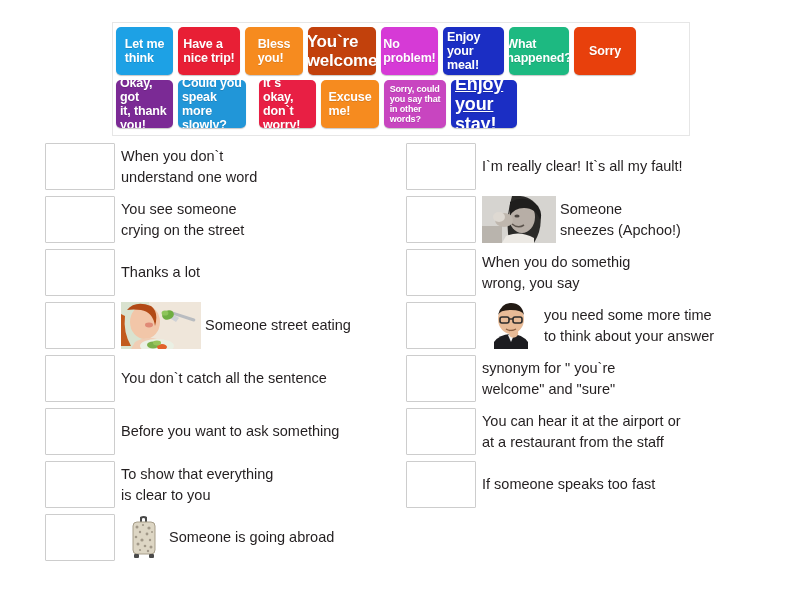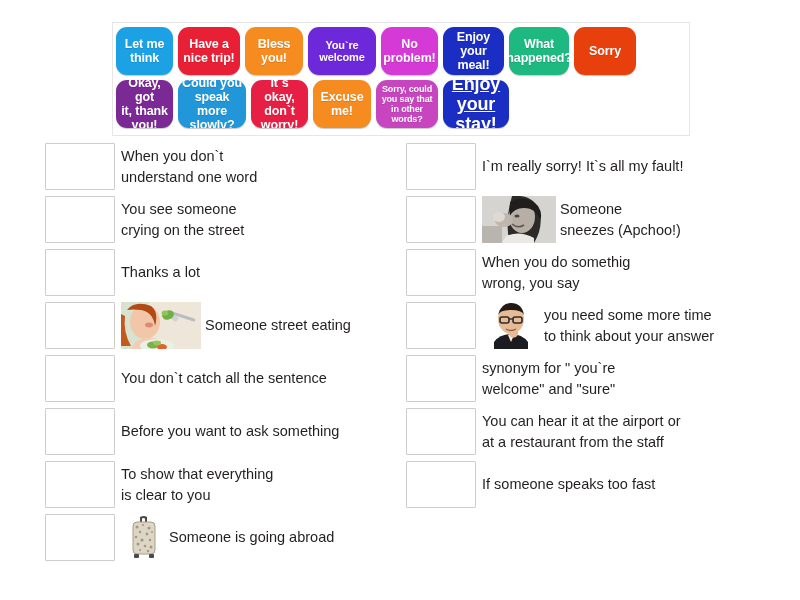--- a/index.html
+++ b/index.html
@@ -31,26 +31,25 @@
     padding: 4px 3px;
   }
   .tile-row {
     display: flex;
     gap: 5px;
     margin-bottom: 5px;
     height: 48px;
   }
   .tile {
     position: relative;
-    border-radius: 11px;
+    border-radius: 5px;
     color: #ffffff;
     display: flex;
     align-items: center;
     justify-content: center;
-    text-align: center;
     font-weight: bold;
     line-height: 1.12;
     letter-spacing: -0.15px;
     box-shadow: 0 1px 1px rgba(0,0,0,0.22);
     box-sizing: border-box;
     padding: 2px 4px;
     cursor: pointer;
     overflow: hidden;
     text-shadow: 0 1px 0 rgba(0,0,0,0.12);
   }
@@ -113,38 +112,38 @@
 <div id="app">
 
   <div class="tile-bank" id="tile-bank">
       <div class="tile-row">
         <div class="tile" style="background: rgb(29, 161, 229); flex: 0 0 57px; font-size: 12.5px; white-space: pre-line;">Let me
 think</div>
         <div class="tile" style="background: rgb(232, 31, 53); flex: 0 0 62px; font-size: 12.5px; white-space: pre-line;">Have a
 nice trip!</div>
         <div class="tile" style="background: rgb(246, 139, 31); flex: 0 0 58px; font-size: 12.5px; white-space: pre-line;">Bless
 you!</div>
-        <div class="tile" style="background: #6d28d9; flex: 0 0 68px; font-size: 11px; white-space: pre-line;">You`re
+        <div class="tile" style="background: #c2410c; flex: 0 0 68px; font-size: 17px; white-space: pre-line;">You`re
 welcome</div>
         <div class="tile" style="background: rgb(214, 58, 214); flex: 0 0 57px; font-size: 12.5px; white-space: pre-line;">No
 problem!</div>
         <div class="tile" style="background: rgb(27, 46, 196); flex: 0 0 61px; font-size: 12.5px; white-space: pre-line;">Enjoy your
 meal!</div>
         <div class="tile" style="background: rgb(29, 185, 129); flex: 0 0 60px; font-size: 12.5px; white-space: pre-line;">What
 happened?</div>
         <div class="tile" style="background: rgb(232, 64, 12); flex: 0 0 62px; font-size: 12.5px; white-space: pre-line;">Sorry</div>
       </div>
       <div class="tile-row">
         <div class="tile" style="background: rgb(123, 42, 149); flex: 0 0 57px; font-size: 12.5px; white-space: pre-line;">Okay, got
 it, thank
 you!</div>
         <div class="tile" style="background: rgb(33, 150, 216); flex: 0 0 68px; font-size: 12.5px; white-space: pre-line;">Could you
 speak more
 slowly?</div>
-        <div class="tile" style="background: rgb(232, 31, 68); flex: 0 0 57px; font-size: 12.5px; white-space: pre-line;">It`s okay,
+        <div class="tile" style="background: rgb(232, 31, 68); flex: 0 0 57px; font-size: 12.5px; white-space: pre-line; margin-left: 8px;">It`s okay,
 don`t
 worry!</div>
         <div class="tile" style="background: rgb(246, 139, 31); flex: 0 0 58px; font-size: 12.5px; white-space: pre-line;">Excuse
 me!</div>
         <div class="tile" style="background: rgb(200, 69, 192); flex: 0 0 62px; font-size: 9px; white-space: pre-line;">Sorry, could
 you say that
 in other
 words?</div>
         <div class="tile" style="background: rgb(27, 46, 196); flex: 0 0 66px; font-size: 18px; white-space: pre-line; text-decoration: underline;">Enjoy
 your stay!</div>
@@ -247,21 +246,21 @@
     </svg>
             </span>
             <div class="row-text">Someone is going abroad</div>
           </div>
         </div>
       </div>
     <div class="column right" id="col-right">
         <div class="row">
           <div class="dropzone"></div>
           <div class="row-body">
-            <div class="row-text">I`m really sorry! It`s all my fault!</div>
+            <div class="row-text">I`m really clear! It`s all my fault!</div>
           </div>
         </div>
         <div class="row">
           <div class="dropzone"></div>
           <div class="row-body">
             <span class="thumb">
               <svg width="74" height="47" viewBox="0 0 74 47">
       <rect width="74" height="47" fill="#cfcdc9"></rect>
       <rect x="0" y="0" width="74" height="47" fill="#d6d4d0"></rect>
       <path d="M30 0 q22 -2 28 16 q3 16 -6 31 l-24 0 q-6 -20 2 -47Z" fill="#2b2a28"></path>

